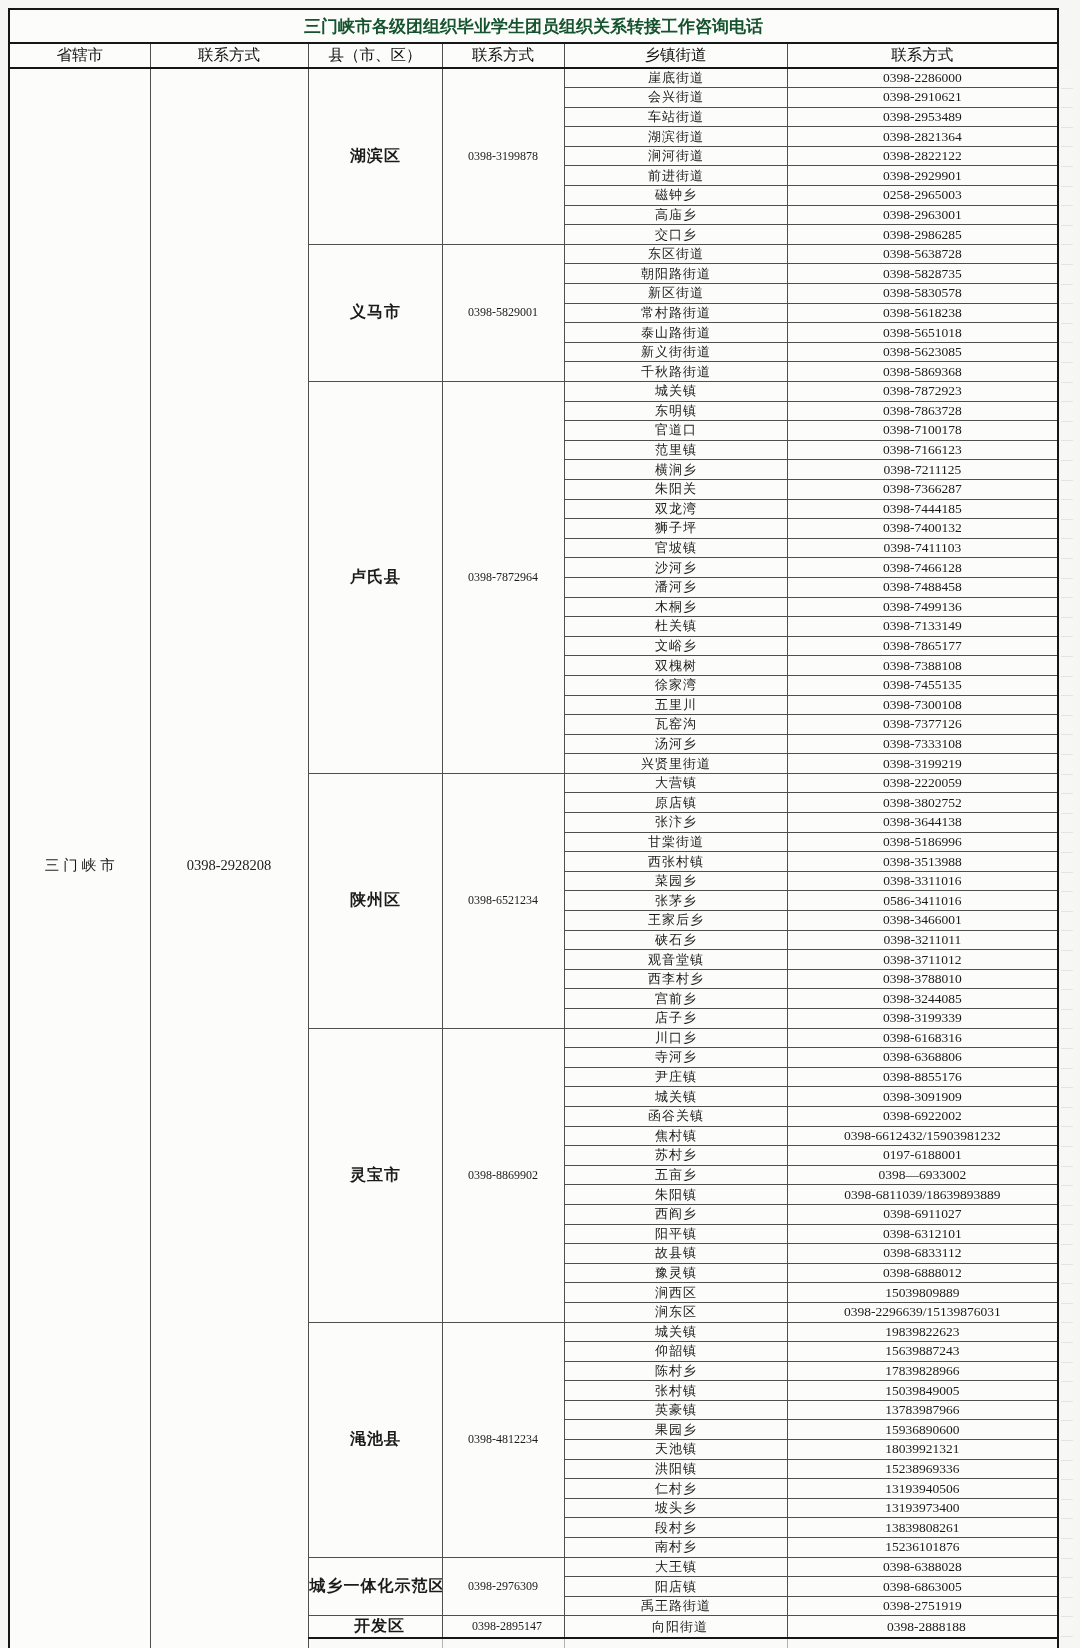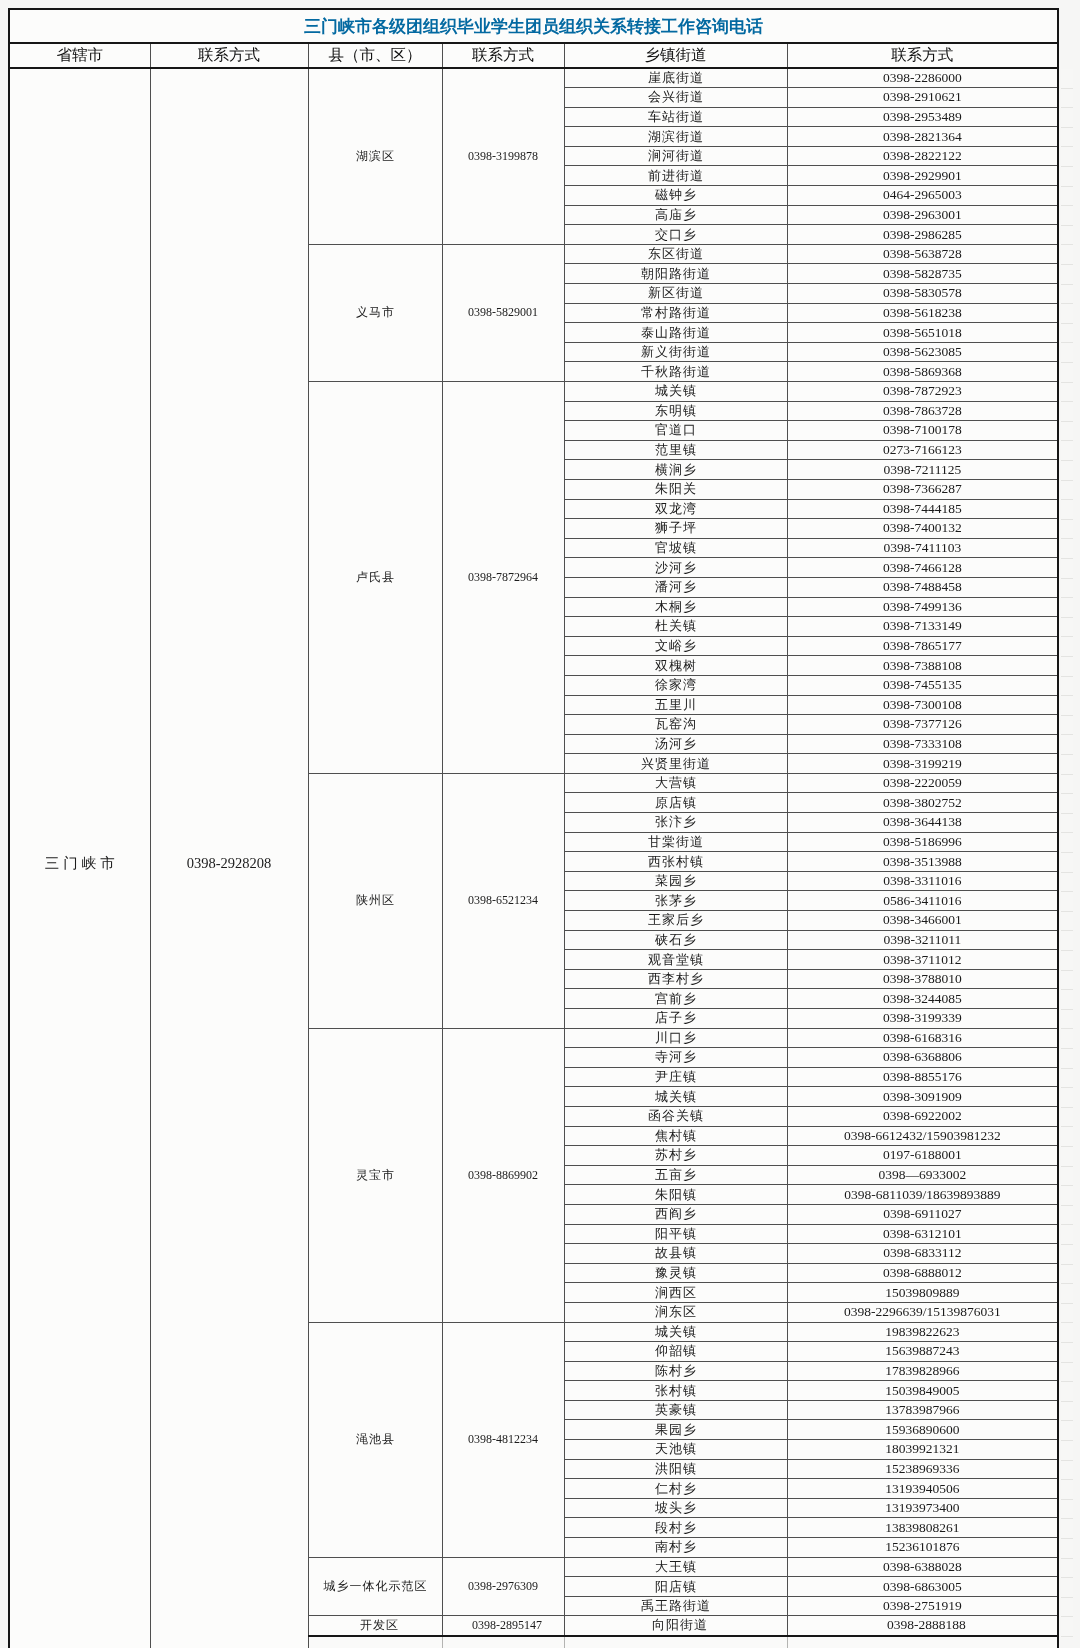--- a/index.html
+++ b/index.html
@@ -17,34 +17,34 @@
   }
   th,td{
     border:1px solid #4f4f4f;
     text-align:center;vertical-align:middle;
     padding:0;overflow:hidden;white-space:nowrap;
     color:#1b1b1b;
   }
   tr.title-row th{
     height:32px;
     font-family:"Liberation Sans","DejaVu Sans",sans-serif;
-    font-weight:bold;font-size:17px;color:#0369a1;
+    font-weight:bold;font-size:17px;color:#14532d;
     border-bottom:2px solid #161616;
   }
   tr.header-row th{
     height:23px;
     font-family:"Liberation Sans","DejaVu Sans",sans-serif;
     font-weight:normal;font-size:15.5px;color:#0f0f0f;
     border-bottom:2px solid #161616;
   }
   tbody tr{height:19.6px;}
   tbody td{font-size:13.5px;}
   td.city-name{font-size:14.5px;letter-spacing:4px;text-indent:4px;}
   td.city-phone{font-size:14.5px;}
-  td.county-name{font-size:12px;letter-spacing:1px;text-indent:1px;}
+  td.county-name{font-size:16px;letter-spacing:1px;text-indent:1px;font-weight:bold;}
   td.county-phone{font-size:12px;}
   td.town-name{font-size:13px;letter-spacing:1px;text-indent:1px;}
   td.town-phone{font-size:13.5px;}
   tr.last-data td{border-bottom:2px solid #161616;padding-left:8px;}
   tr.cut-row{height:24px;}
   tr.cut-row td{border-color:#b4b4b2;border-bottom:none;background:#fafaf9;}
   
   .ghost-strip{
     position:absolute;left:1061px;top:69px;width:12px;height:1569px;
     background:repeating-linear-gradient(
@@ -104,21 +104,21 @@
         <tr>
           <td class="town-name">涧河街道</td>
           <td class="town-phone">0398-2822122</td>
         </tr>
         <tr>
           <td class="town-name">前进街道</td>
           <td class="town-phone">0398-2929901</td>
         </tr>
         <tr>
           <td class="town-name">磁钟乡</td>
-          <td class="town-phone">0464-2965003</td>
+          <td class="town-phone">0258-2965003</td>
         </tr>
         <tr>
           <td class="town-name">高庙乡</td>
           <td class="town-phone">0398-2963001</td>
         </tr>
         <tr>
           <td class="town-name">交口乡</td>
           <td class="town-phone">0398-2986285</td>
         </tr>
         <tr>
@@ -160,21 +160,21 @@
         <tr>
           <td class="town-name">东明镇</td>
           <td class="town-phone">0398-7863728</td>
         </tr>
         <tr>
           <td class="town-name">官道口</td>
           <td class="town-phone">0398-7100178</td>
         </tr>
         <tr>
           <td class="town-name">范里镇</td>
-          <td class="town-phone">0273-7166123</td>
+          <td class="town-phone">0398-7166123</td>
         </tr>
         <tr>
           <td class="town-name">横涧乡</td>
           <td class="town-phone">0398-7211125</td>
         </tr>
         <tr>
           <td class="town-name">朱阳关</td>
           <td class="town-phone">0398-7366287</td>
         </tr>
         <tr>

